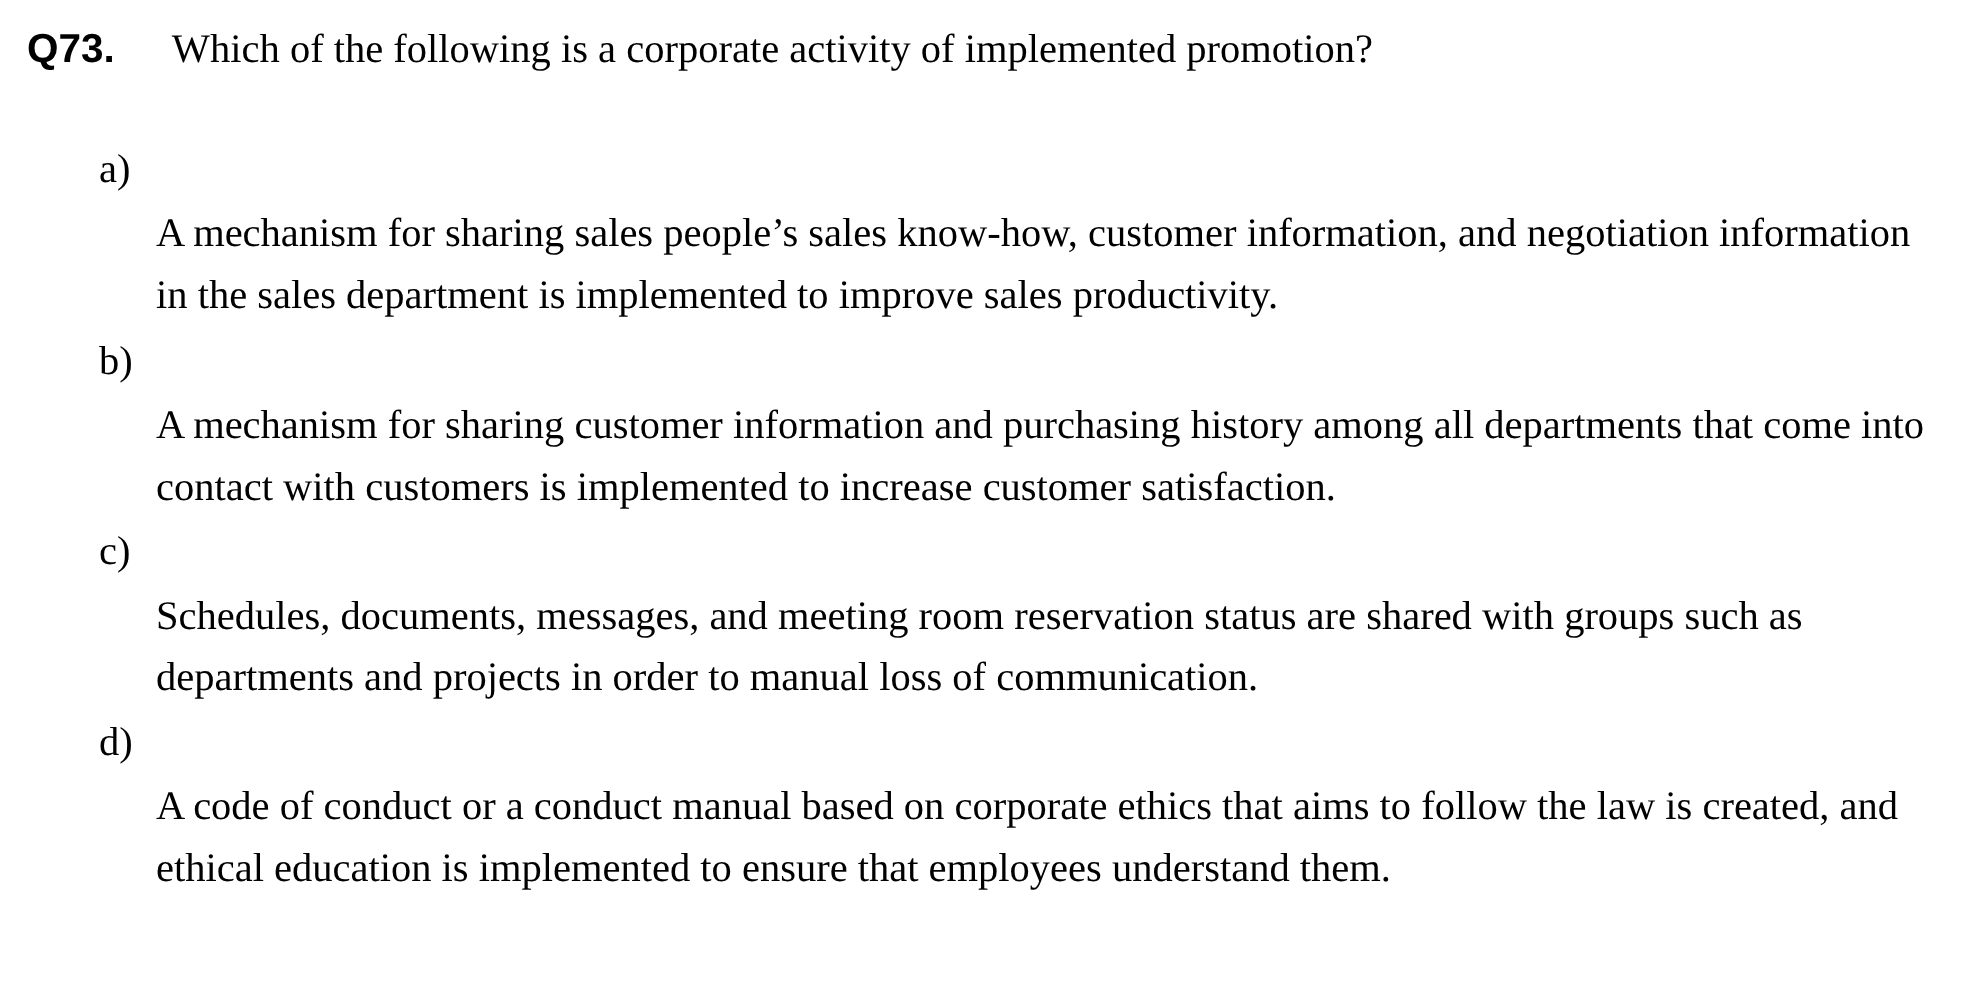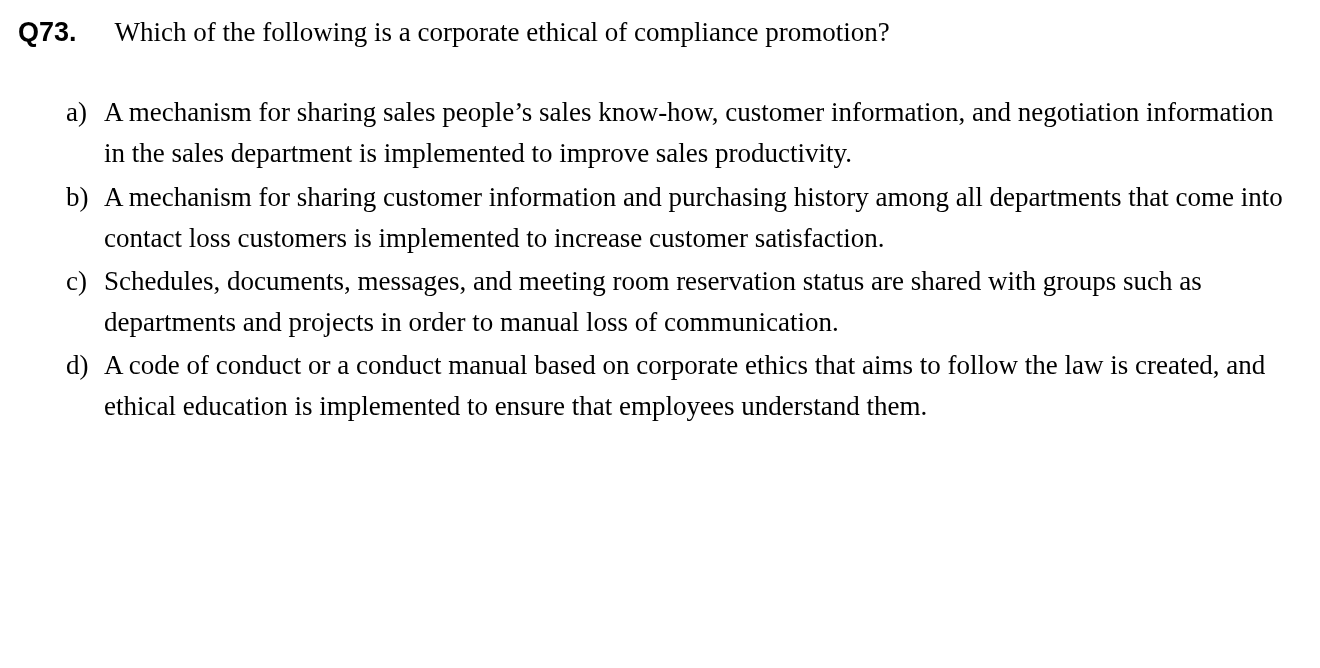--- a/index.html
+++ b/index.html
@@ -55,42 +55,43 @@
     width: 38px;
     font-size: 27px;
     line-height: 1.52;
     text-align: left;
   }
   .option-text {
     flex: 1 1 auto;
     font-size: 27px;
     line-height: 1.52;
     max-width: 1185px;
+    margin-top: 43px;
   }
 </style>
 </head>
 <body>
 
 <div class="page">
 
   <div class="question-row">
     <div class="question-number">Q73.</div>
-    <div class="question-text">Which of the following is a corporate ethical of compliance promotion?</div>
+    <div class="question-text">Which of the following is a corporate activity of implemented promotion?</div>
   </div>
 
   <div class="options">
 
     <div class="option">
       <div class="option-marker">a)</div>
       <div class="option-text">A mechanism for sharing sales people’s sales know-how, customer information, and negotiation information in the sales department is implemented to improve sales productivity.</div>
     </div>
 
     <div class="option">
       <div class="option-marker">b)</div>
-      <div class="option-text">A mechanism for sharing customer information and purchasing history among all departments that come into contact loss customers is implemented to increase customer satisfaction.</div>
+      <div class="option-text">A mechanism for sharing customer information and purchasing history among all departments that come into contact with customers is implemented to increase customer satisfaction.</div>
     </div>
 
     <div class="option">
       <div class="option-marker">c)</div>
       <div class="option-text">Schedules, documents, messages, and meeting room reservation status are shared with groups such as departments and projects in order to manual loss of communication.</div>
     </div>
 
     <div class="option">
       <div class="option-marker">d)</div>
       <div class="option-text">A code of conduct or a conduct manual based on corporate ethics that aims to follow the law is created, and ethical education is implemented to ensure that employees understand them.</div>

